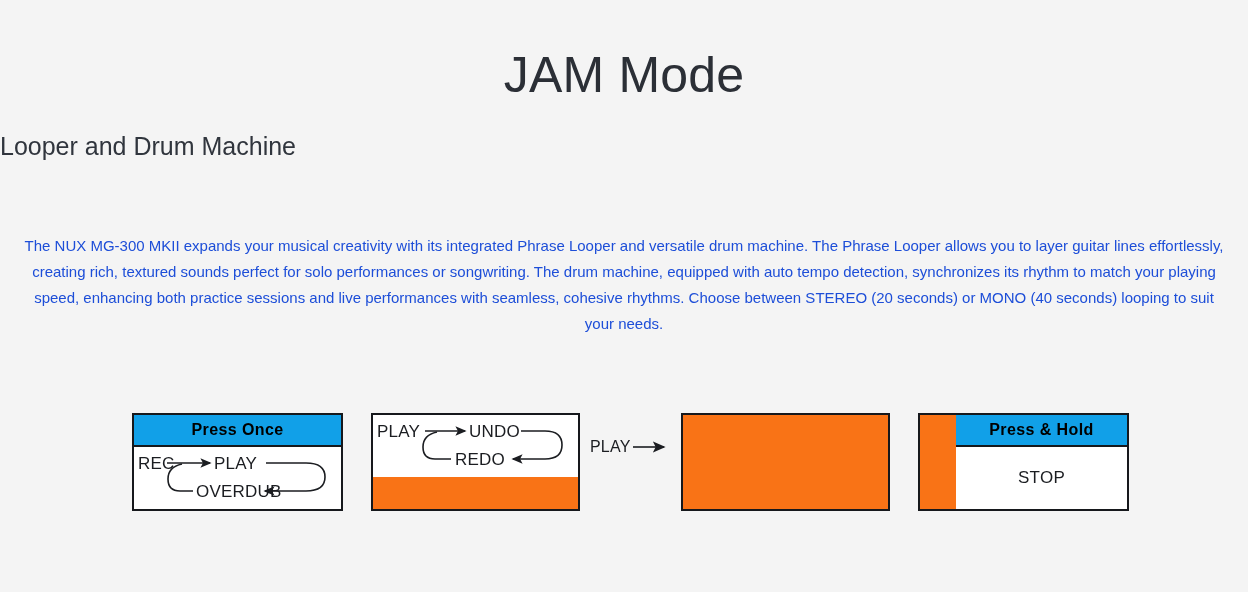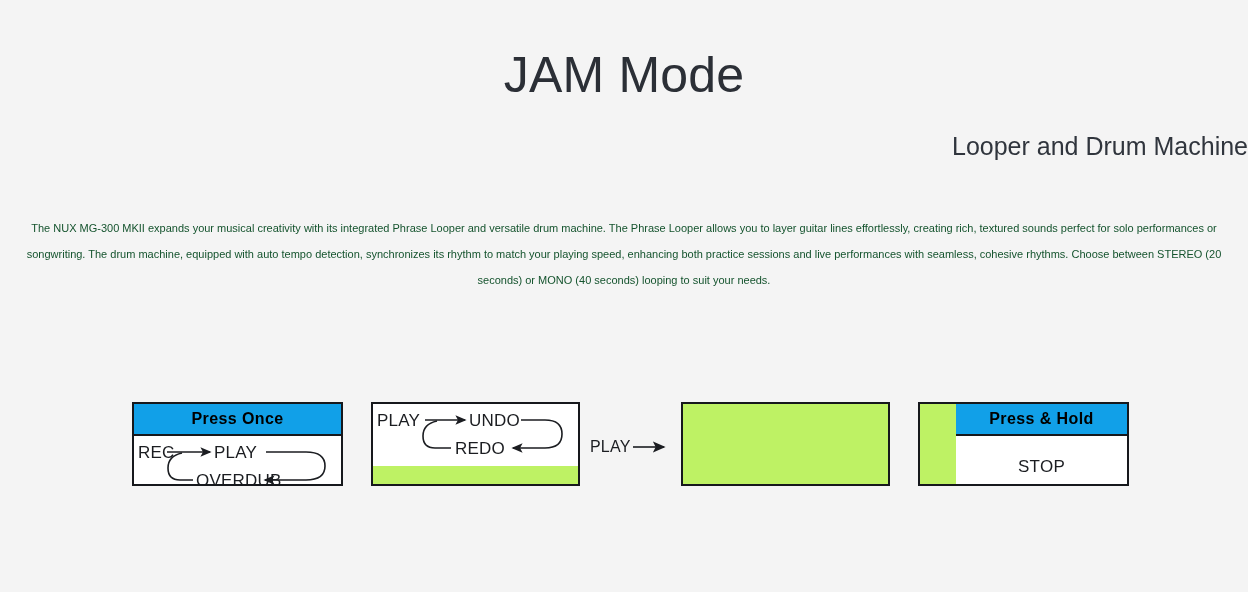--- a/index.html
+++ b/index.html
@@ -30,53 +30,53 @@
     letter-spacing: 0.2px;
     color: #2b2f36;
     line-height: 1.15;
   }
 
   .page-subtitle {
     position: absolute;
     top: 131px;
     left: 0;
     width: 1248px;
-    text-align: right;
+    text-align: left;
     font-size: 25px;
     font-weight: 400;
     color: #30353d;
     line-height: 1.2;
   }
 
   
   .description {
     position: absolute;
-    top: 215px;
+    top: 233px;
     left: 24px;
     width: 1200px;
     text-align: center;
-    font-size: 11px;
+    font-size: 15px;
     line-height: 26px;
-    color: #14532d;
+    color: #1d4ed8;
   }
 
   
   .flow-diagram {
     position: absolute;
     top: 398px;
     left: 0;
     width: 1248px;
     height: 102px;
   }
 
   .flow-box {
     position: absolute;
-    top: 4px;
-    height: 84px;
-    background: #bef264;
+    top: 15px;
+    height: 98px;
+    background: #f97316;
     border: 2px solid #16181c;
     overflow: hidden;
   }
 
   .flow-box-header {
     height: 32px;
     background: #11a0e8;
     border-bottom: 2px solid #16181c;
     display: flex;
     align-items: center;

